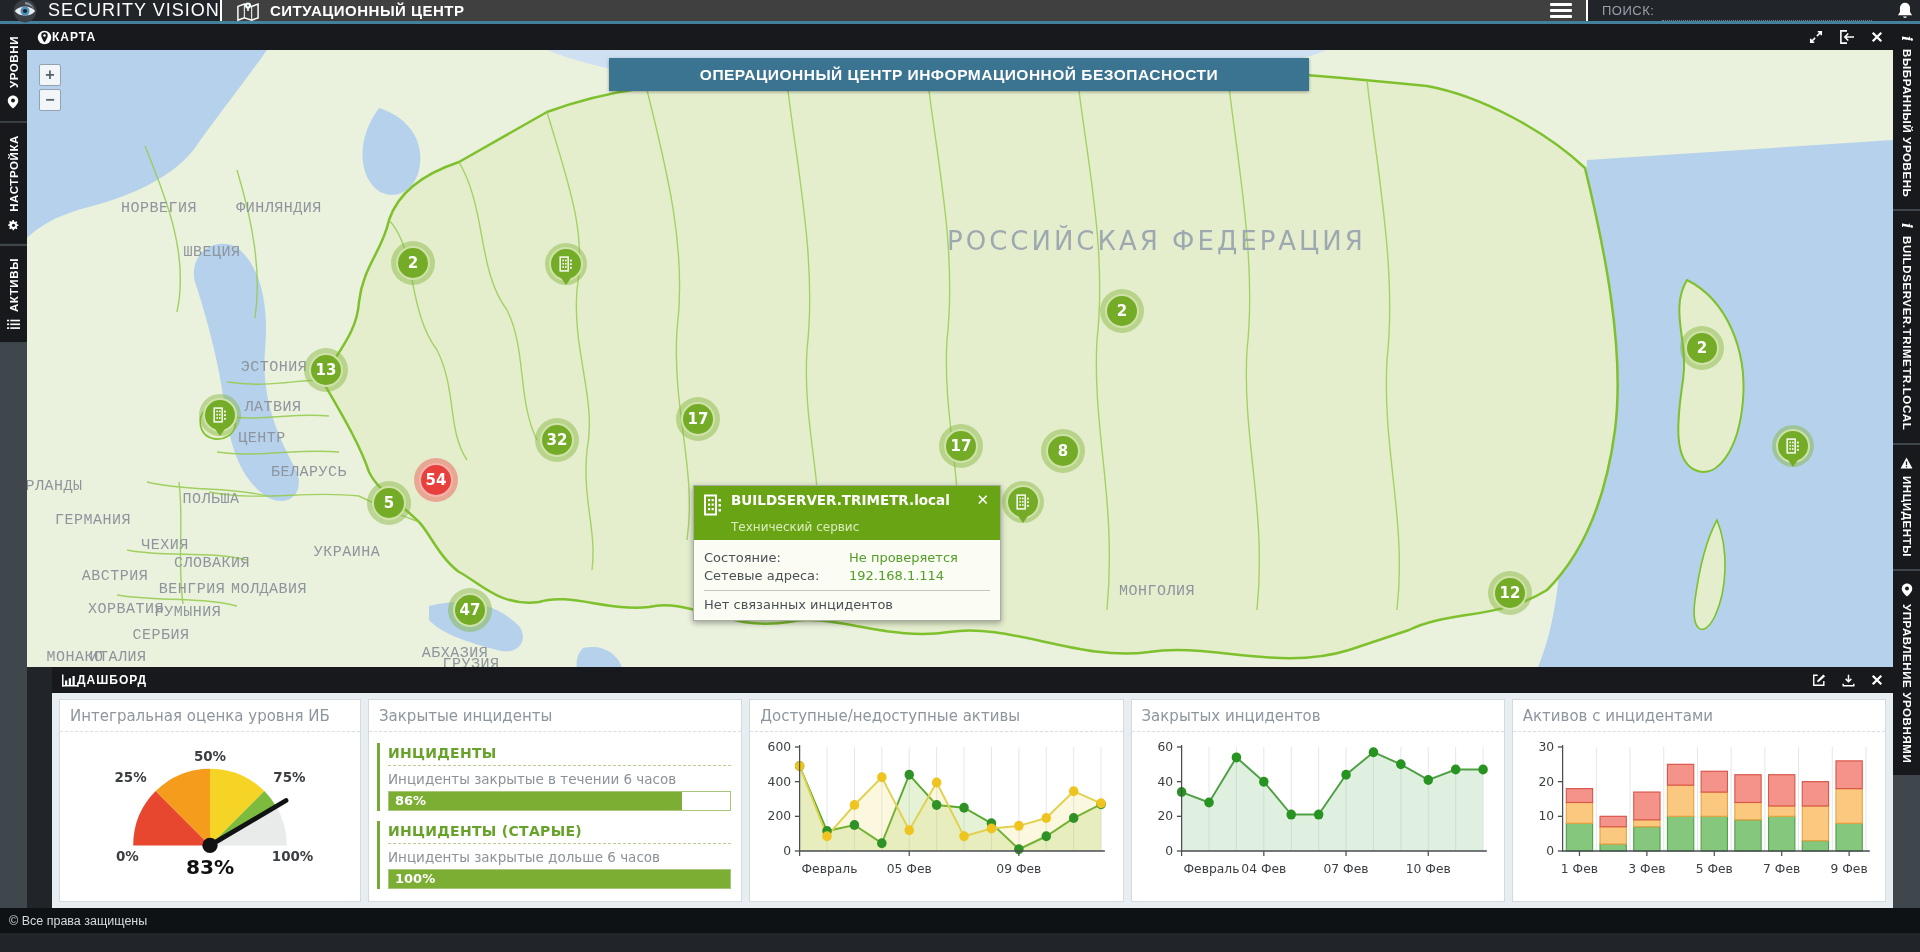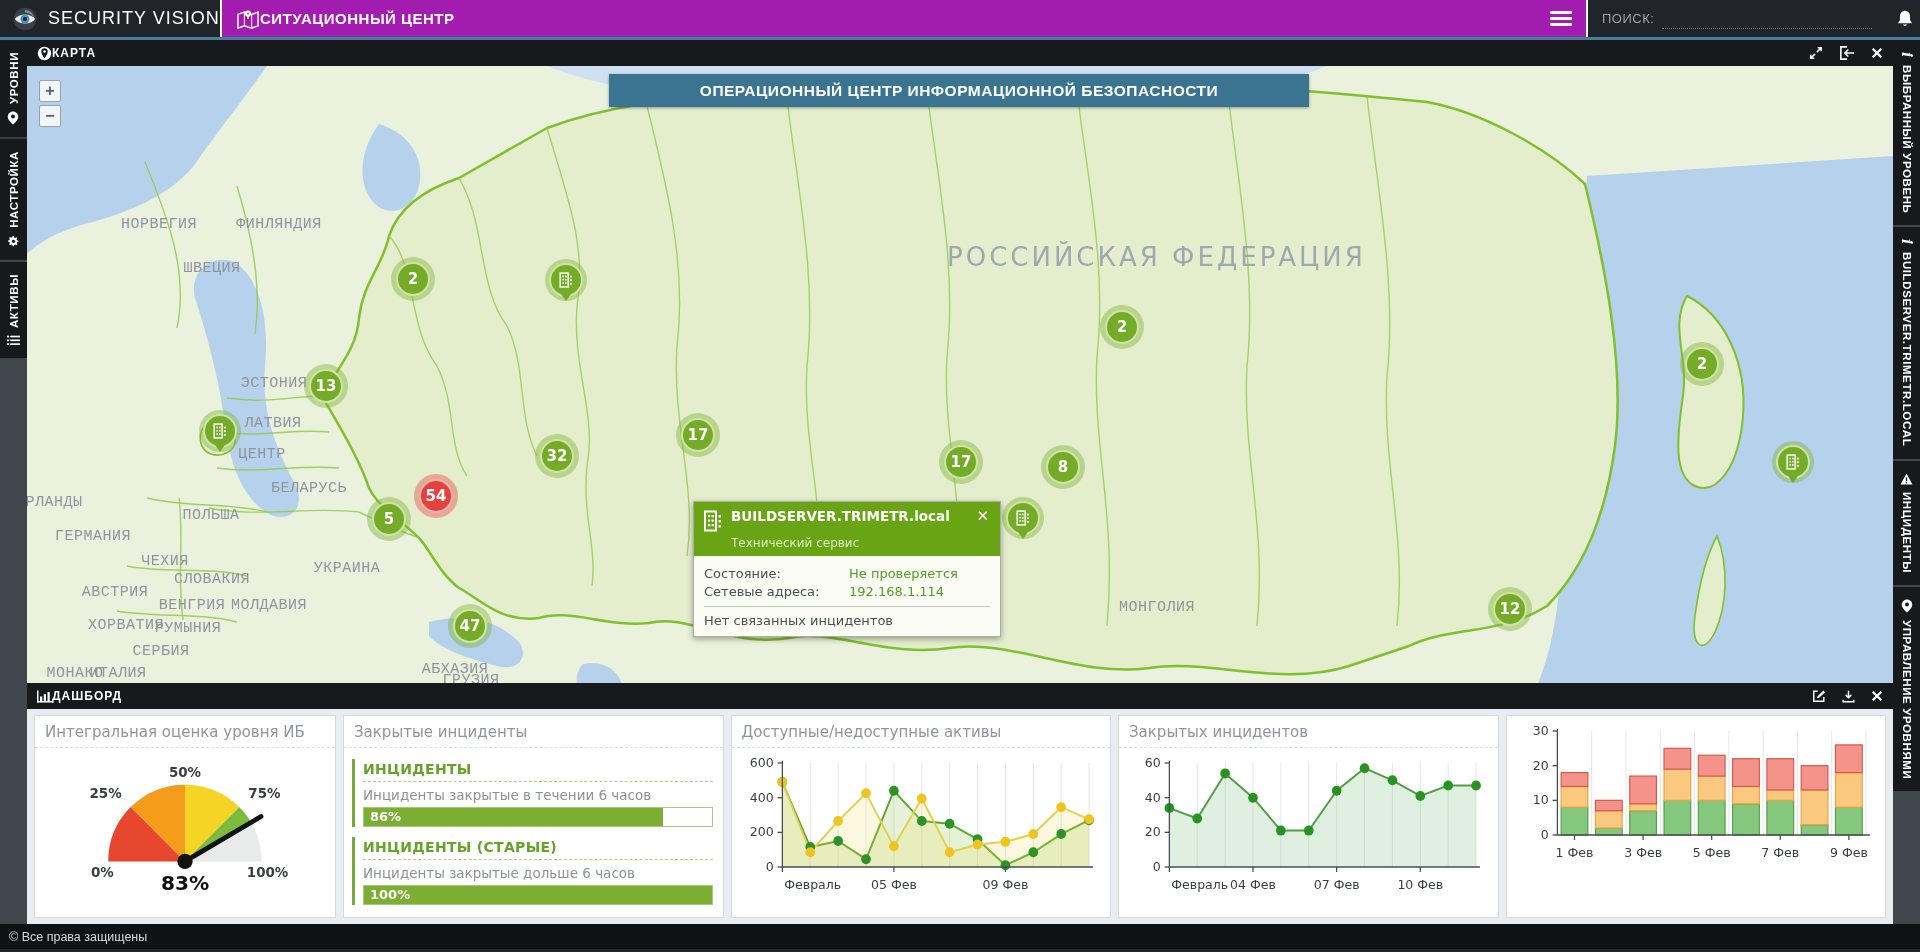--- a/index.html
+++ b/index.html
@@ -1,25 +1,25 @@
 <!DOCTYPE html>
 <html><head>
 <meta charset="utf-8">
 <style>
   * { margin:0; padding:0; box-sizing:border-box; }
   html,body { width:1920px; height:952px; overflow:hidden; background:#212529;
               font-family:"Liberation Sans", sans-serif; }
 
   
-  .topbar { position:relative; height:40px; background:#212529; border-bottom:3px solid #44809d;
+  .topbar { position:relative; height:24px; background:#212529; border-bottom:3px solid #44809d;
             display:flex; align-items:stretch; }
   .brand { display:flex; align-items:center; gap:10px; padding:0 18px 0 12px; width:220px; }
   .brand-text { color:#fff; font-size:18px; letter-spacing:1px; white-space:nowrap; }
-  .module-tab { flex:0 0 1368px; background:#a21caf; border-left:2px solid #fff; border-right:2px solid #fff;
-                display:flex; align-items:center; padding:0 14px; }
+  .module-tab { flex:0 0 1368px; background:#404040; border-left:2px solid #fff; border-right:2px solid #fff;
+                display:flex; align-items:center; gap:10px; padding:0 14px; }
   .module-label { color:#fff; font-size:15px; font-weight:bold; letter-spacing:.5px; flex:1; }
   .hamburger { width:22px; display:flex; flex-direction:column; gap:3px; cursor:pointer; padding:2px 0; }
   .hamburger span { display:block; height:3px; background:#fff; border-radius:1px; }
   .search-zone { display:flex; align-items:center; gap:8px; padding:0 10px 0 14px; flex:1; }
   .search-label { color:#9aa1a8; font-size:13px; letter-spacing:.5px; }
   .search-input { background:transparent; border:none; border-bottom:1px dotted #79818a;
                   width:210px; height:20px; color:#e8eaec; font-size:13px; outline:none; }
   .top-icons { display:flex; align-items:center; gap:0; }
   .top-icon { padding:0 12px; display:flex; align-items:center; cursor:pointer; height:40px; }
 
@@ -80,21 +80,21 @@
   .popup-subtitle { color:#dcedbd; font-size:12px; margin-top:12px; }
   .popup-close { color:#fff; font-size:15px; font-weight:bold; cursor:pointer; line-height:14px; padding:1px 2px; }
   .popup-body { padding:7px 10px 6px; }
   .popup-row { display:flex; font-size:13px; margin:3px 0; }
   .popup-row .lbl { flex:0 0 145px; color:#4b5055; }
   .popup-row .val { color:#529d28; }
   .popup-sep { border-top:1px solid #c3c8bc; margin:7px 0 6px; }
   .popup-footer { font-size:13px; color:#4b5055; padding-bottom:2px; }
 
   
-  .dash-panel { flex:0 0 218px; display:flex; flex-direction:column; }
+  .dash-panel { flex:0 0 218px; display:flex; flex-direction:column;padding-left:25px; }
   .dash-body { flex:1; background:#e8edf1; padding:6px 7px; display:flex; gap:7px; }
   .dash-card { background:#fff; border:1px solid #d3dae0; flex:1; display:flex; flex-direction:column; min-width:0; }
   .dash-card.gauge-card { flex:0 0 302px; }
   .card-title { font-size:15px; color:#8d969e; padding:7px 10px 6px; border-bottom:1px dashed #d9dfe3;
                 white-space:nowrap; overflow:hidden; font-family:"DejaVu Sans", sans-serif; }
   .card-body { flex:1; padding:3px 6px 2px; position:relative; }
 
   
   .prog-block { border-left:3px solid #76a93c; padding:2px 2px 0 8px; margin:8px 2px 10px 2px; }
   .prog-head { color:#67a22a; font-weight:bold; font-size:14px; letter-spacing:.3px;
@@ -595,20 +595,21 @@
                 <text x="48" y="138" text-anchor="start" font-size="13" fill="#3a3e42">Февраль</text>
                 <line x1="132.72727272727275" y1="116" x2="132.72727272727275" y2="121" stroke="#4a4e52" stroke-width="1.3"></line>
                 <text x="132.72727272727275" y="138" text-anchor="middle" font-size="13" fill="#3a3e42">04 Фев</text>
                 <line x1="219.45454545454547" y1="116" x2="219.45454545454547" y2="121" stroke="#4a4e52" stroke-width="1.3"></line>
                 <text x="219.45454545454547" y="138" text-anchor="middle" font-size="13" fill="#3a3e42">07 Фев</text>
                 <line x1="306.1818181818182" y1="116" x2="306.1818181818182" y2="121" stroke="#4a4e52" stroke-width="1.3"></line>
                 <text x="306.1818181818182" y="138" text-anchor="middle" font-size="13" fill="#3a3e42">10 Фев</text>
               </svg></div>
         </div>
         <div class="dash-card">
+          <div class="card-title">Активов с инцидентами</div>
           <div class="card-body"><svg viewBox="0 0 380 146" width="100%" height="146" preserveAspectRatio="none">
                 <line x1="46" y1="12" x2="46" y2="116" stroke="#e2e6ea" stroke-width="1"></line>
                 <line x1="81.55555555555556" y1="12" x2="81.55555555555556" y2="116" stroke="#e2e6ea" stroke-width="1"></line>
                 <line x1="117.11111111111111" y1="12" x2="117.11111111111111" y2="116" stroke="#e2e6ea" stroke-width="1"></line>
                 <line x1="152.66666666666669" y1="12" x2="152.66666666666669" y2="116" stroke="#e2e6ea" stroke-width="1"></line>
                 <line x1="188.22222222222223" y1="12" x2="188.22222222222223" y2="116" stroke="#e2e6ea" stroke-width="1"></line>
                 <line x1="223.77777777777777" y1="12" x2="223.77777777777777" y2="116" stroke="#e2e6ea" stroke-width="1"></line>
                 <line x1="259.33333333333337" y1="12" x2="259.33333333333337" y2="116" stroke="#e2e6ea" stroke-width="1"></line>
                 <line x1="294.8888888888889" y1="12" x2="294.8888888888889" y2="116" stroke="#e2e6ea" stroke-width="1"></line>
                 <line x1="330.44444444444446" y1="12" x2="330.44444444444446" y2="116" stroke="#e2e6ea" stroke-width="1"></line>

